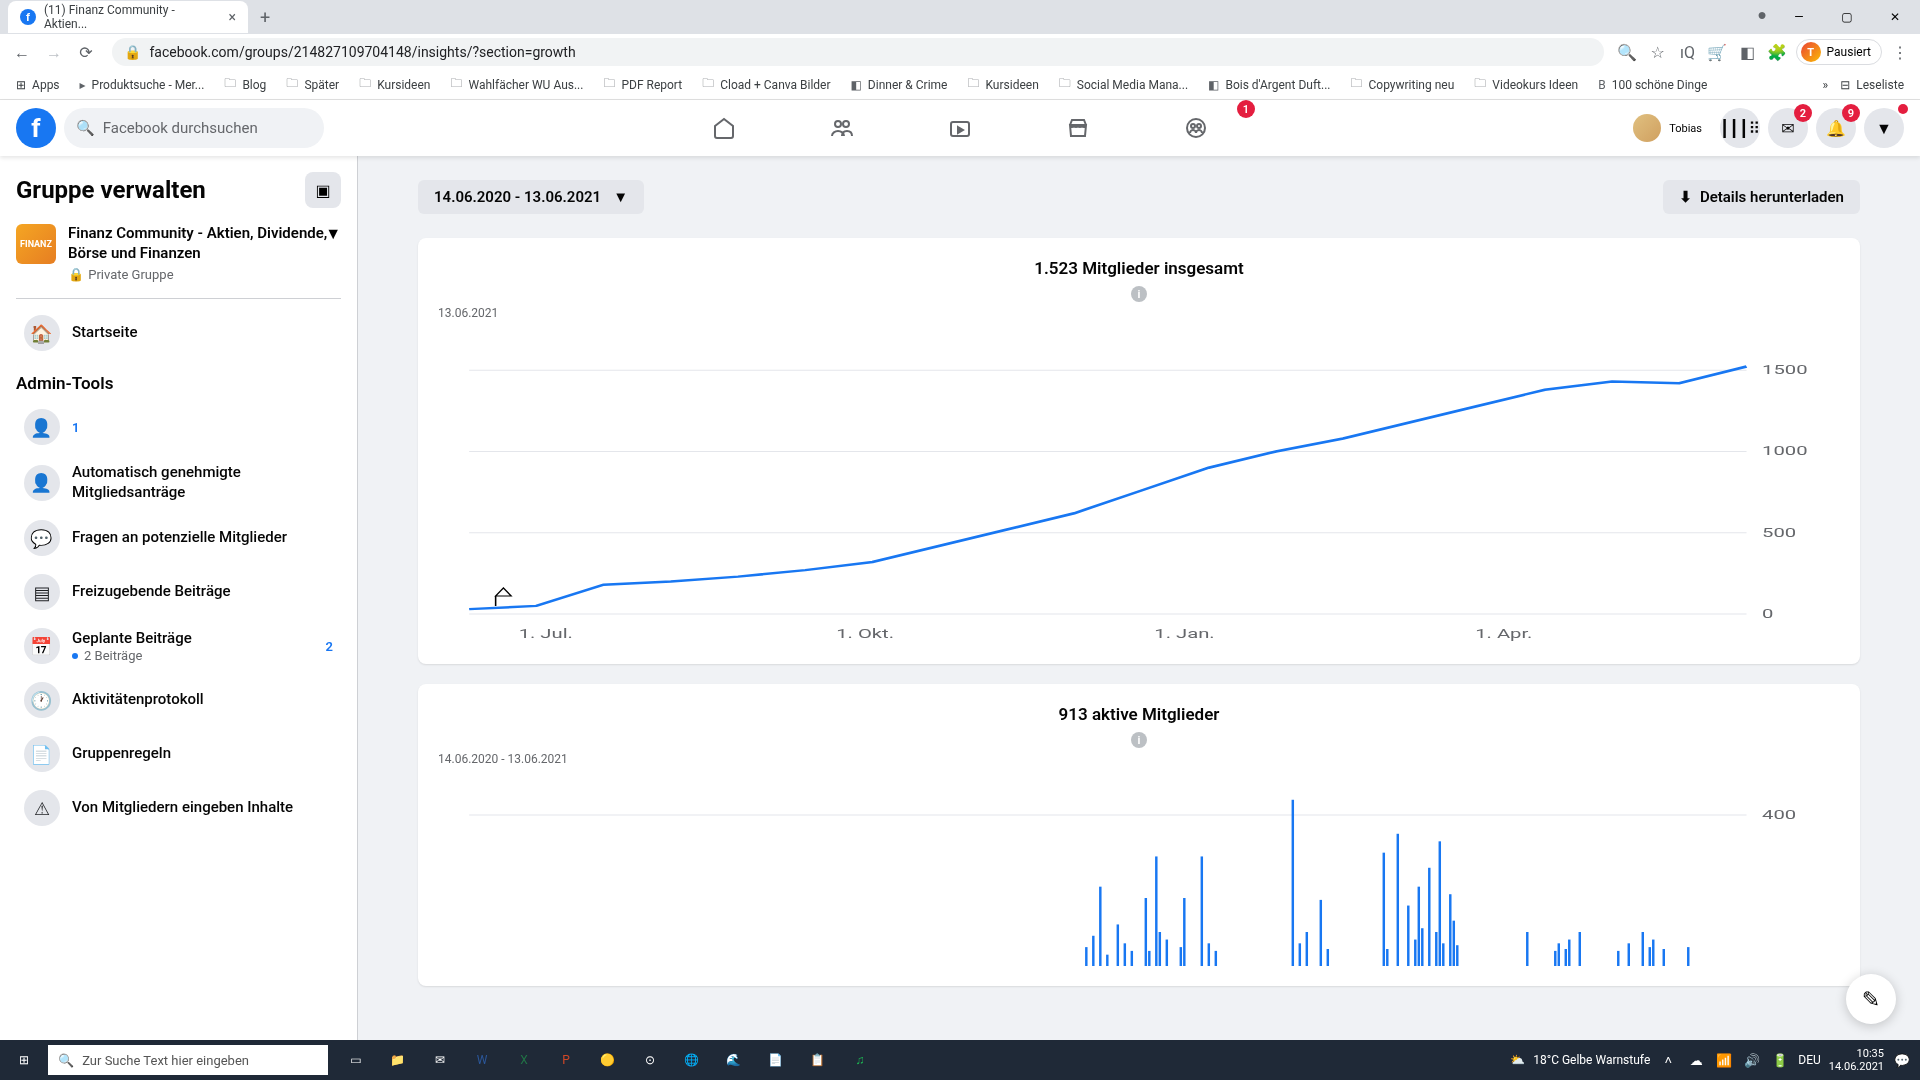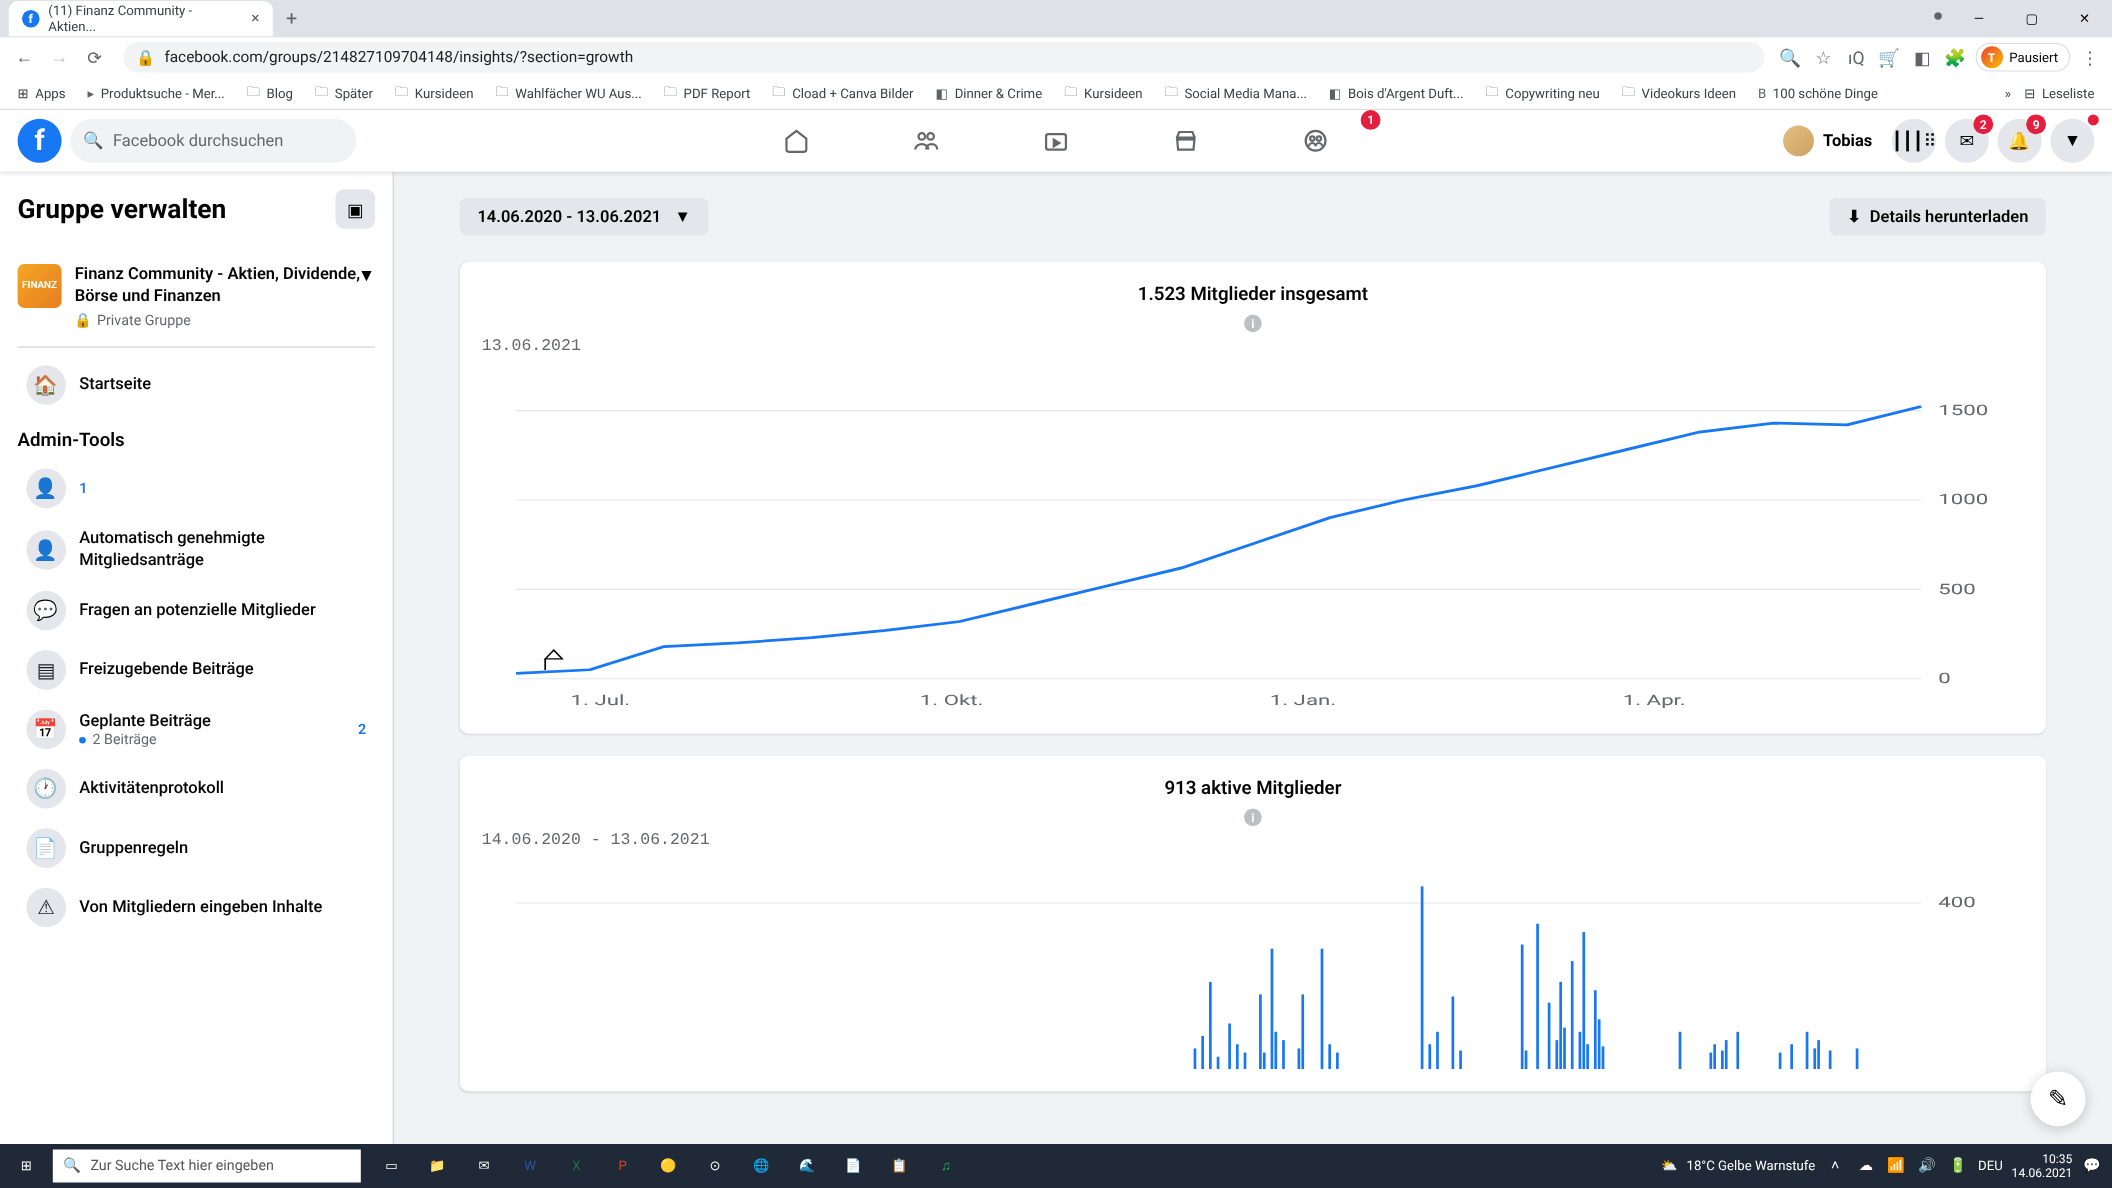--- a/index.html
+++ b/index.html
@@ -33,28 +33,28 @@
     
     .fb-nav { display: flex; align-items: center; height: 56px; background: #fff; box-shadow: 0 2px 4px rgba(0,0,0,0.1); padding: 0 16px; position: relative; }
     .fb-left { display: flex; align-items: center; gap: 8px; }
     .fb-logo { width: 40px; height: 40px; background: #1877f2; border-radius: 50%; display: flex; align-items: center; justify-content: center; color: #fff; font-size: 26px; font-weight: bold; }
     .fb-search { display: flex; align-items: center; background: #f0f2f5; border-radius: 50px; padding: 0 12px; height: 40px; width: 260px; gap: 8px; color: #65676b; font-size: 15px; }
     .fb-center { position: absolute; left: 50%; transform: translateX(-50%); display: flex; gap: 8px; }
     .fb-tab { width: 110px; height: 48px; display: flex; align-items: center; justify-content: center; color: #65676b; border-radius: 8px; position: relative; }
     .fb-right { margin-left: auto; display: flex; align-items: center; gap: 8px; }
     .fb-user { display: flex; align-items: center; gap: 8px; padding: 4px 10px 4px 4px; border-radius: 20px; }
     .fb-user-av { width: 28px; height: 28px; border-radius: 50%; background: linear-gradient(135deg,#e0c080,#d0a060); }
-    .fb-user-name { font-weight: 700; font-size: 15px; }
+    .fb-user-name { font-weight: 400; font-size: 11px; }
     .fb-icon-btn { width: 40px; height: 40px; background: #e4e6eb; border-radius: 50%; display: flex; align-items: center; justify-content: center; color: #050505; position: relative; }
     .fb-badge { position: absolute; top: -4px; right: -4px; background: #e41e3f; color: #fff; font-size: 11px; min-width: 18px; height: 18px; border-radius: 10px; display: flex; align-items: center; justify-content: center; padding: 0 4px; font-weight: 600; }
     
     
     .fb-body { display: flex; height: calc(100% - 56px - 100px - 40px); }
     .fb-sidebar { width: 358px; background: #fff; border-right: 1px solid #ced0d4; padding: 16px; overflow-y: auto; }
-    .sb-header { display: flex; align-items: center; justify-content: space-between; margin-bottom: 24px; }
+    .sb-header { display: flex; align-items: center; justify-content: space-between; margin-bottom: 8px; }
     .sb-title { font-size: 24px; font-weight: 700; color: #050505; }
     .sb-settings { width: 36px; height: 36px; background: #e4e6eb; border-radius: 8px; display: flex; align-items: center; justify-content: center; }
     .group-sel { display: flex; align-items: flex-start; gap: 12px; padding: 8px 0; margin-bottom: 8px; position: relative; }
     .group-av { width: 40px; height: 40px; border-radius: 6px; background: linear-gradient(135deg,#f5a623,#e67e22); display: flex; align-items: center; justify-content: center; font-size: 9px; color: #fff; font-weight: bold; text-align: center; }
     .group-info { flex: 1; }
     .group-name { font-size: 15px; font-weight: 600; color: #050505; line-height: 1.3; }
     .group-privacy { display: flex; align-items: center; gap: 4px; font-size: 13px; color: #65676b; margin-top: 4px; }
     .group-chevron { position: absolute; right: 0; top: 8px; }
     .sb-item { display: flex; align-items: center; gap: 12px; padding: 8px; border-radius: 8px; margin-bottom: 2px; }
     .sb-icon { width: 36px; height: 36px; background: #e4e6eb; border-radius: 50%; display: flex; align-items: center; justify-content: center; font-size: 18px; color: #1c1e21; }
@@ -66,21 +66,21 @@
     .sb-divider { border-top: 1px solid #ced0d4; margin: 8px 0; }
     
     
     .fb-main { flex: 1; overflow-y: auto; padding: 24px 60px; }
     .toolbar { display: flex; align-items: center; margin-bottom: 24px; }
     .date-dd { display: flex; align-items: center; gap: 12px; background: #e4e6eb; padding: 8px 16px; border-radius: 6px; font-size: 15px; font-weight: 600; color: #050505; }
     .dl-btn { margin-left: auto; display: flex; align-items: center; gap: 8px; background: #e4e6eb; padding: 8px 16px; border-radius: 6px; font-size: 15px; font-weight: 600; color: #050505; }
     .card { background: #fff; border-radius: 8px; box-shadow: 0 1px 2px rgba(0,0,0,0.1); padding: 20px; margin-bottom: 20px; }
     .card-title { font-size: 17px; font-weight: 600; color: #050505; display: flex; align-items: center; gap: 8px; flex-direction: column; }
     .info-icon { width: 16px; height: 16px; border-radius: 50%; background: #bcc0c4; color: #fff; font-size: 11px; display: flex; align-items: center; justify-content: center; font-weight: bold; }
-    .card-sub { font-size: 15px; color: #65676b; margin-top: 4px; font-family: Liberation Mono, monospace; }
+    .card-sub { font-size: 12px; color: #65676b; margin-top: 4px; }
     .chart-area { position: relative; margin-top: 24px; height: 300px; }
     .chart-svg { width: 100%; height: 100%; }
     .chart2-area { position: relative; margin-top: 20px; height: 180px; overflow: hidden; text-align: center; }
     
     
     .taskbar { position: fixed; bottom: 0; left: 0; right: 0; height: 40px; background: #1f2937; display: flex; align-items: center; color: #fff; font-size: 12px; }
     .start { width: 48px; height: 40px; display: flex; align-items: center; justify-content: center; }
     .task-search { display: flex; align-items: center; background: #fff; color: #555; height: 30px; width: 280px; padding: 0 10px; gap: 8px; font-size: 13px; }
     .task-icons { display: flex; margin-left: 8px; gap: 2px; }
     .task-icon { width: 40px; height: 40px; display: flex; align-items: center; justify-content: center; }

